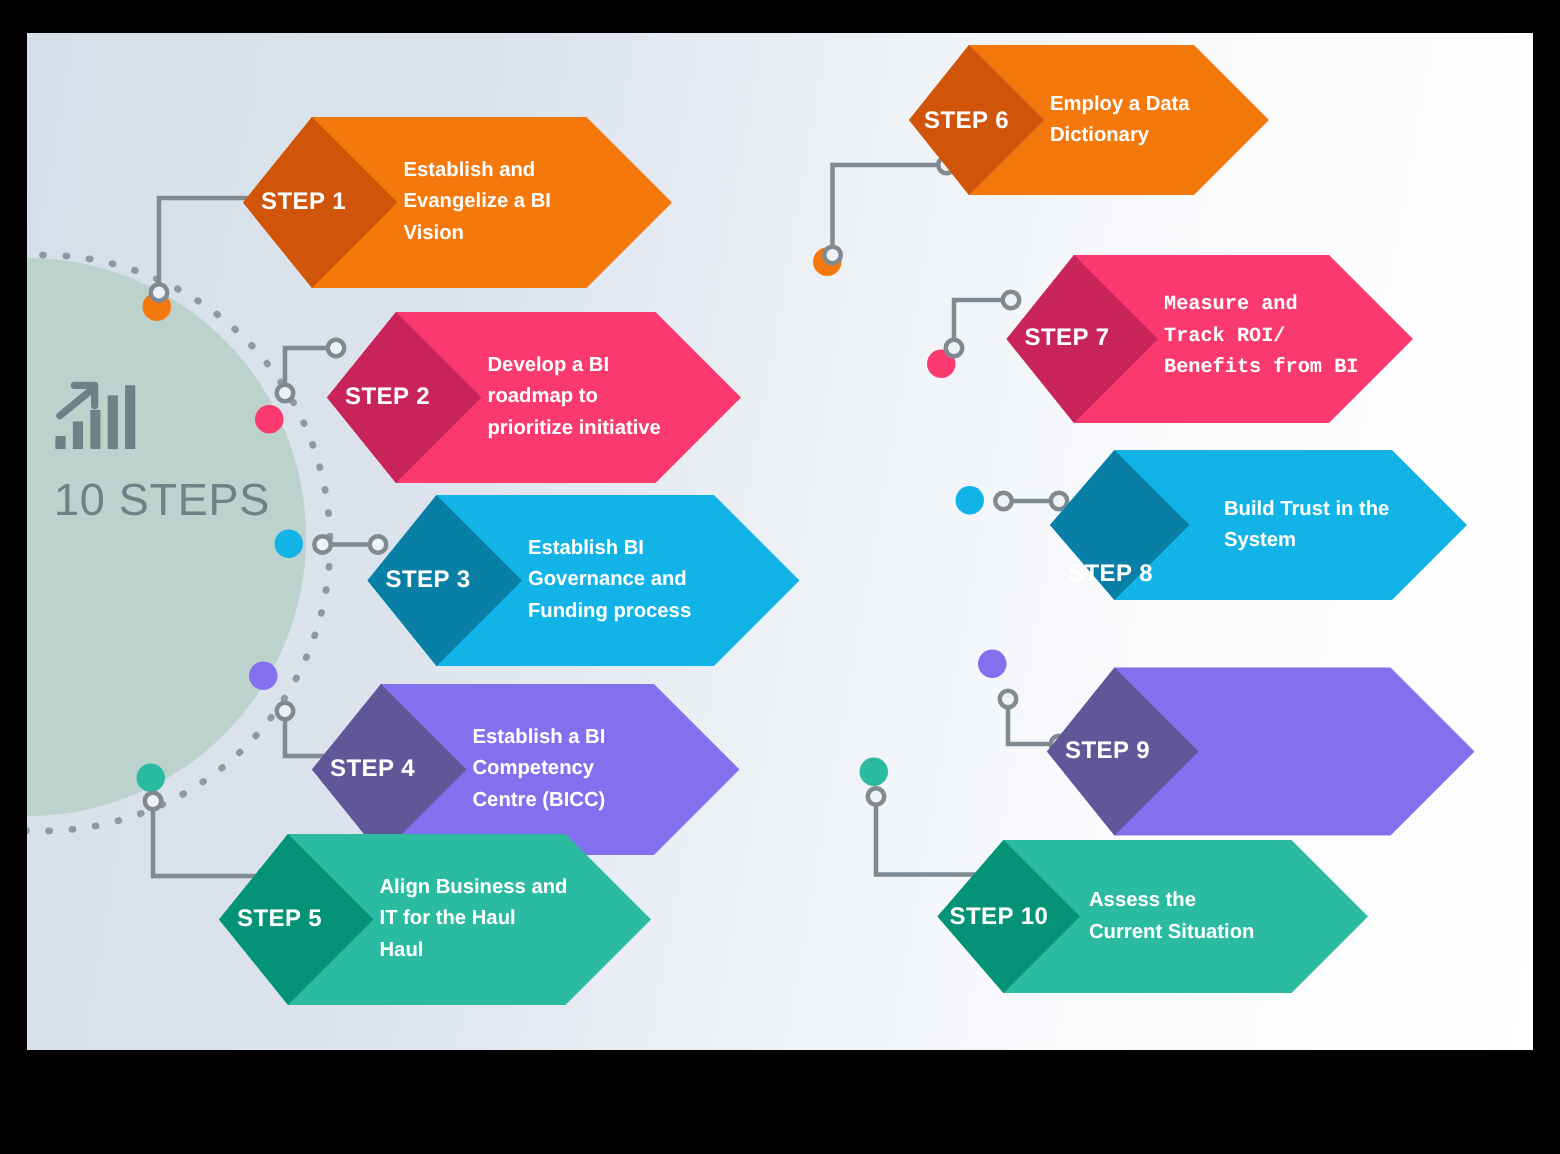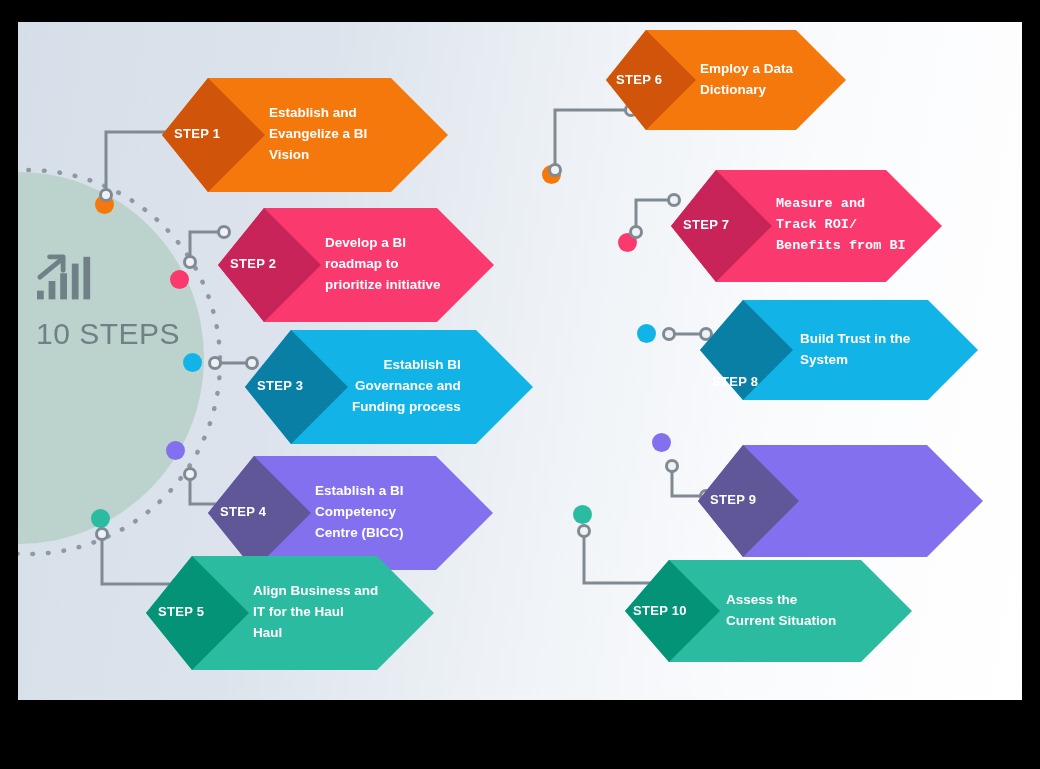--- a/index.html
+++ b/index.html
@@ -25,21 +25,21 @@
 
   
   .bullet{position:absolute;width:19px;height:19px;border-radius:50%;}
 
   
   .conn{position:absolute;}
 
   
   .step{position:absolute;}
   .step svg{display:block;overflow:visible;}
-  .step .lbl{position:absolute;color:#fff;font-weight:bold;font-size:13px;letter-spacing:.3px;
+  .step .lbl{position:absolute;color:#fff;font-weight:bold;font-size:16px;letter-spacing:.3px;
     white-space:nowrap;}
   .step .body-text{position:absolute;color:#fff;font-weight:bold;font-size:13.5px;line-height:1.55;}
 </style>
 </head>
 <body>
 
 <div id="frame">
   <div id="canvas">
 
     <div id="hero-circle"></div>
@@ -159,21 +159,21 @@
         <div>prioritize initiative</div>
       </div>
     </div>
 
     <div class="step" style="left:227px;top:308px;width:288px;height:114px;">
       <svg width="288" height="114" viewBox="0 0 288 114">
         <polygon points="46,0 231,0 288,57 231,114 46,114 0,57" fill="#12b4e8"></polygon>
         <polygon points="46,0 103,57 46,114 0,57" fill="#0a7fa5"></polygon>
       </svg>
       <div class="lbl" style="left:12px;top:48px;">STEP 3</div>
-      <div class="body-text" style="left:107px;top:25px;text-align:right;">
+      <div class="body-text" style="left:107px;top:25px;">
         <div>Establish BI</div>
         <div>Governance and</div>
         <div>Funding process</div>
       </div>
     </div>
 
     <div class="step" style="left:190px;top:434px;width:285px;height:114px;">
       <svg width="285" height="114" viewBox="0 0 285 114">
         <polygon points="46,0 228,0 285,57 228,114 46,114 0,57" fill="#8370ee"></polygon>
         <polygon points="46,0 103,57 46,114 0,57" fill="#5f5797"></polygon>
@@ -223,21 +223,21 @@
         <div>Benefits from BI</div>
       </div>
     </div>
 
     <div class="step" style="left:682px;top:278px;width:278px;height:100px;">
       <svg width="278" height="100" viewBox="0 0 278 100">
         <polygon points="43,0 228,0 278,50 228,100 43,100 0,50" fill="#12b4e8"></polygon>
         <polygon points="43,0 93,50 43,100 0,50" fill="#0a7fa5"></polygon>
       </svg>
       <div class="lbl" style="left:12px;top:42px;margin-top:32px;">STEP 8</div>
-      <div class="body-text" style="left:100px;top:29px;">
+      <div class="body-text" style="left:116px;top:29px;">
         <div>Build Trust in the</div>
         <div>System</div>
       </div>
     </div>
 
     <div class="step" style="left:680px;top:423px;width:285px;height:112px;">
       <svg width="285" height="112" viewBox="0 0 285 112">
         <polygon points="45,0 229,0 285,56 229,112 45,112 0,56" fill="#8370ee"></polygon>
         <polygon points="45,0 101,56 45,112 0,56" fill="#5f5797"></polygon>
       </svg>

